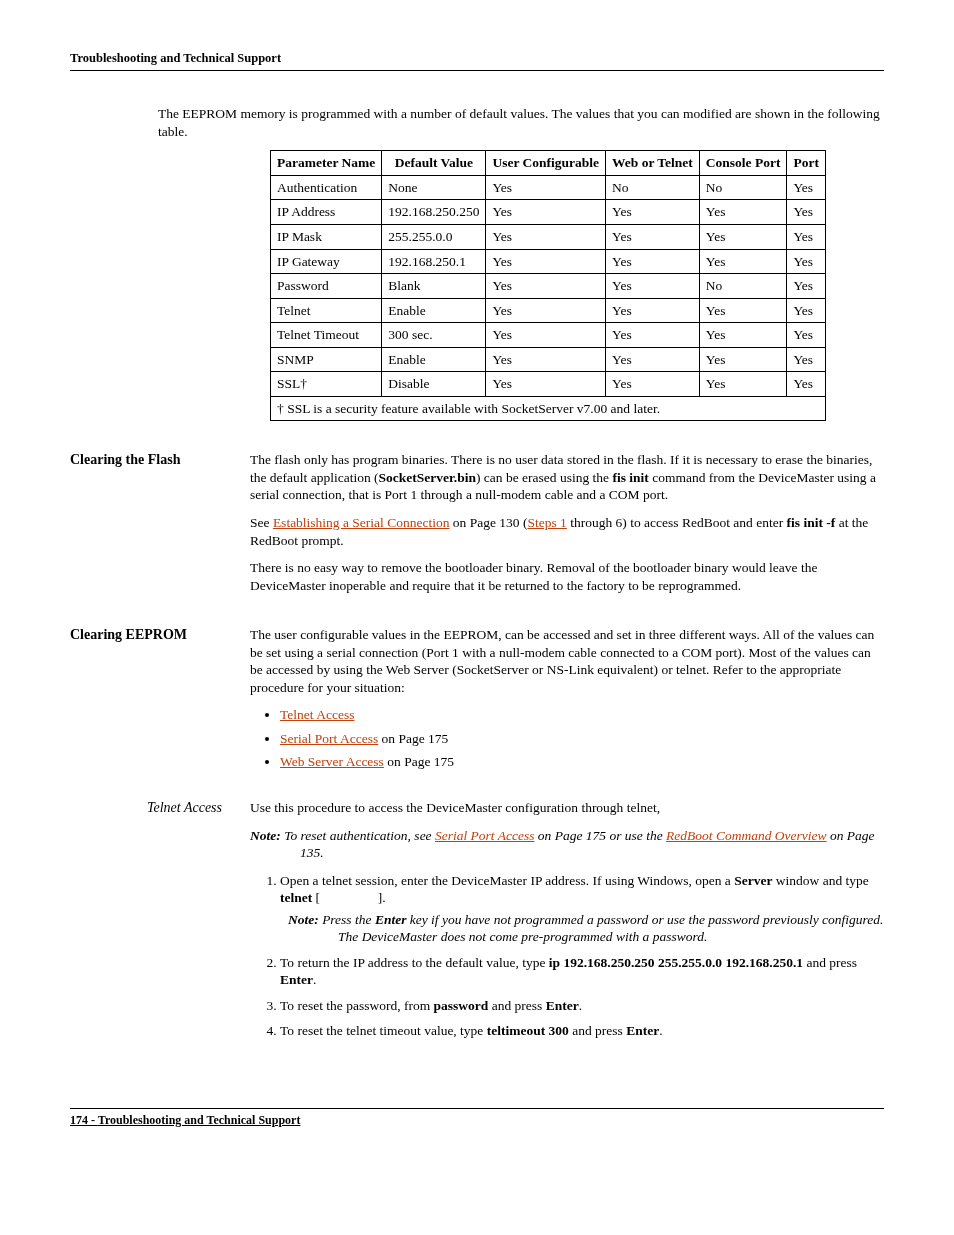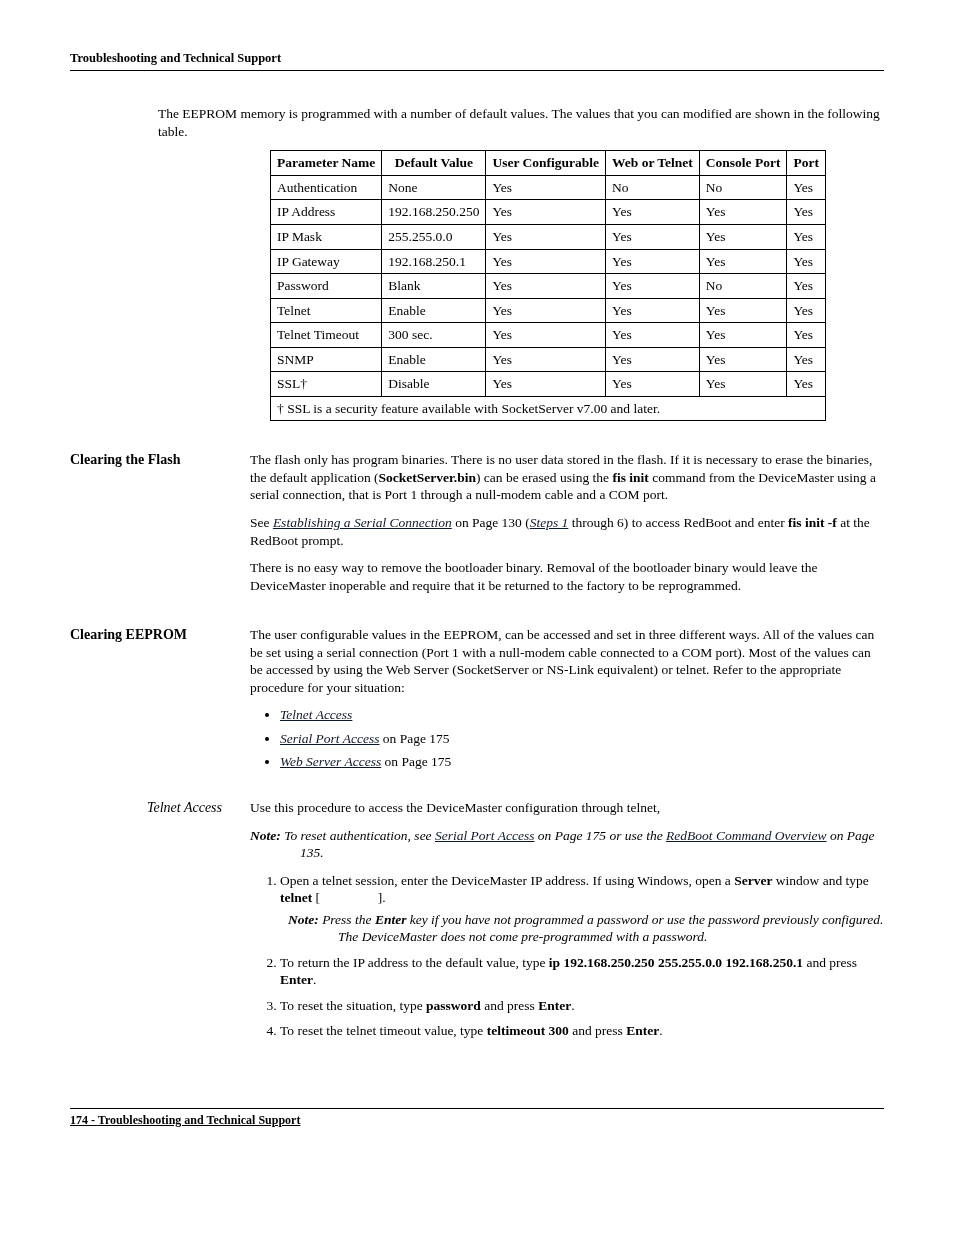--- a/index.html
+++ b/index.html
@@ -64,23 +64,22 @@
     padding-right: 28px;
     box-sizing: border-box;
   }
   .section .body {
     flex: 1;
   }
   .section .body p {
     margin: 0 0 10px 0;
   }
   a.link {
-    color: #0f172a;
+    color: #c2410c;
     text-decoration: underline;
-    font-style: italic;
   }
   ul.bullets {
     margin: 4px 0 0 0;
     padding-left: 30px;
   }
   ul.bullets li {
     margin-bottom: 6px;
   }
   ol.steps {
     margin: 4px 0 0 0;
@@ -263,21 +262,21 @@
       <li>
         <span>Open a telnet session, enter the DeviceMaster IP address. If using Windows, open a </span><b>Server</b><span> window and type </span><b>telnet</b><span> [</span><span style="visibility:hidden">ip_address</span><span>].</span>
         <div class="note-inner">
           <span class="note-label">Note:</span><span> Press the </span><span style="font-weight:bold;font-style:italic">Enter</span><span> key if you have not programmed a password or use the password previously configured. The DeviceMaster does not come pre-programmed with a password.</span>
         </div>
       </li>
       <li>
         <span>To return the IP address to the default value, type </span><b>ip 192.168.250.250 255.255.0.0 192.168.250.1</b><span> and press </span><b>Enter</b><span>.</span>
       </li>
       <li>
-        <span>To reset the situation, type </span><b>password</b><span> and press </span><b>Enter</b><span>.</span>
+        <span>To reset the password, from </span><b>password</b><span> and press </span><b>Enter</b><span>.</span>
       </li>
       <li>
         <span>To reset the telnet timeout value, type </span><b>teltimeout 300</b><span> and press </span><b>Enter</b><span>.</span>
       </li>
     </ol>
   </div>
 </div>
 
 <div class="footer">
   <div class="left">

